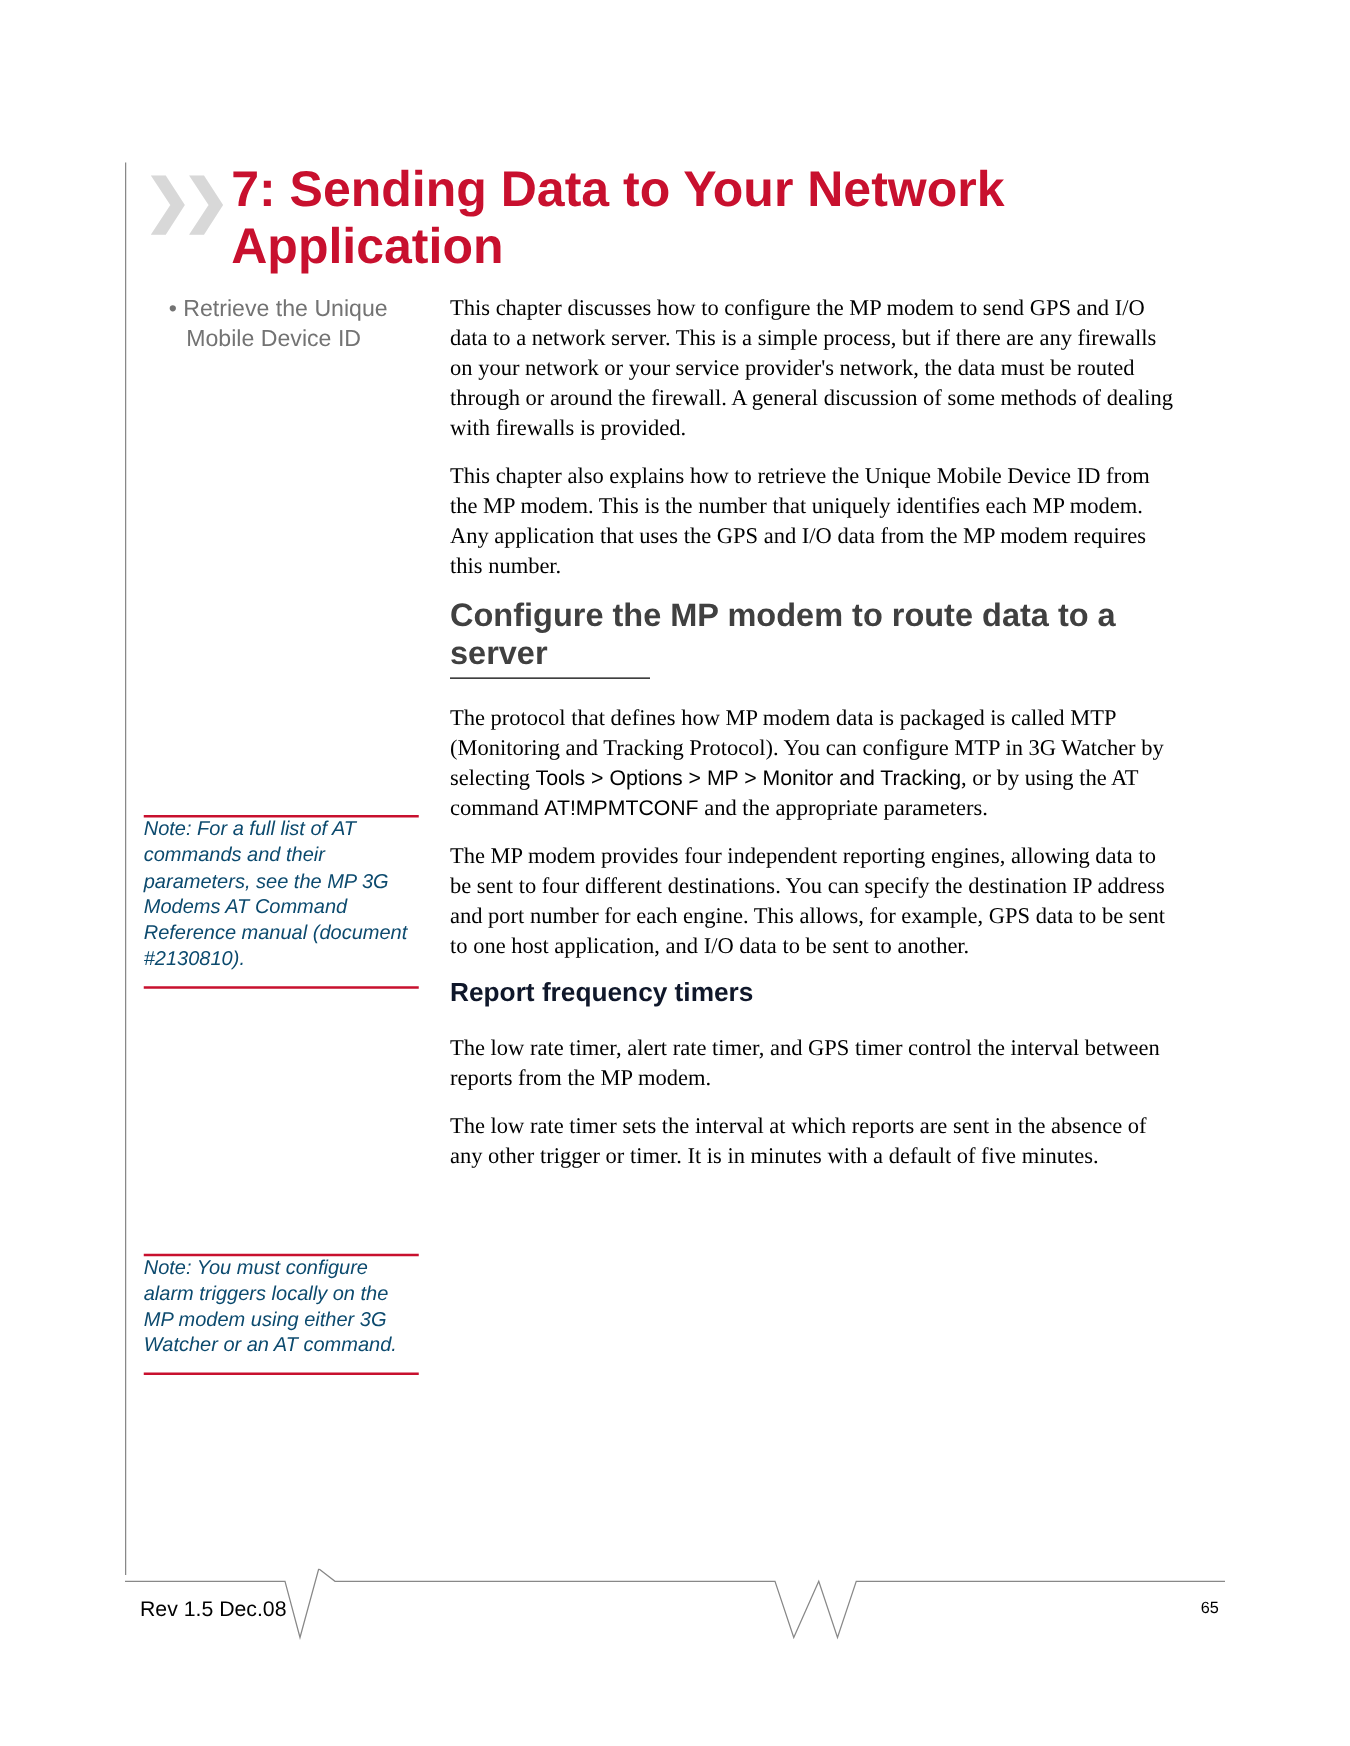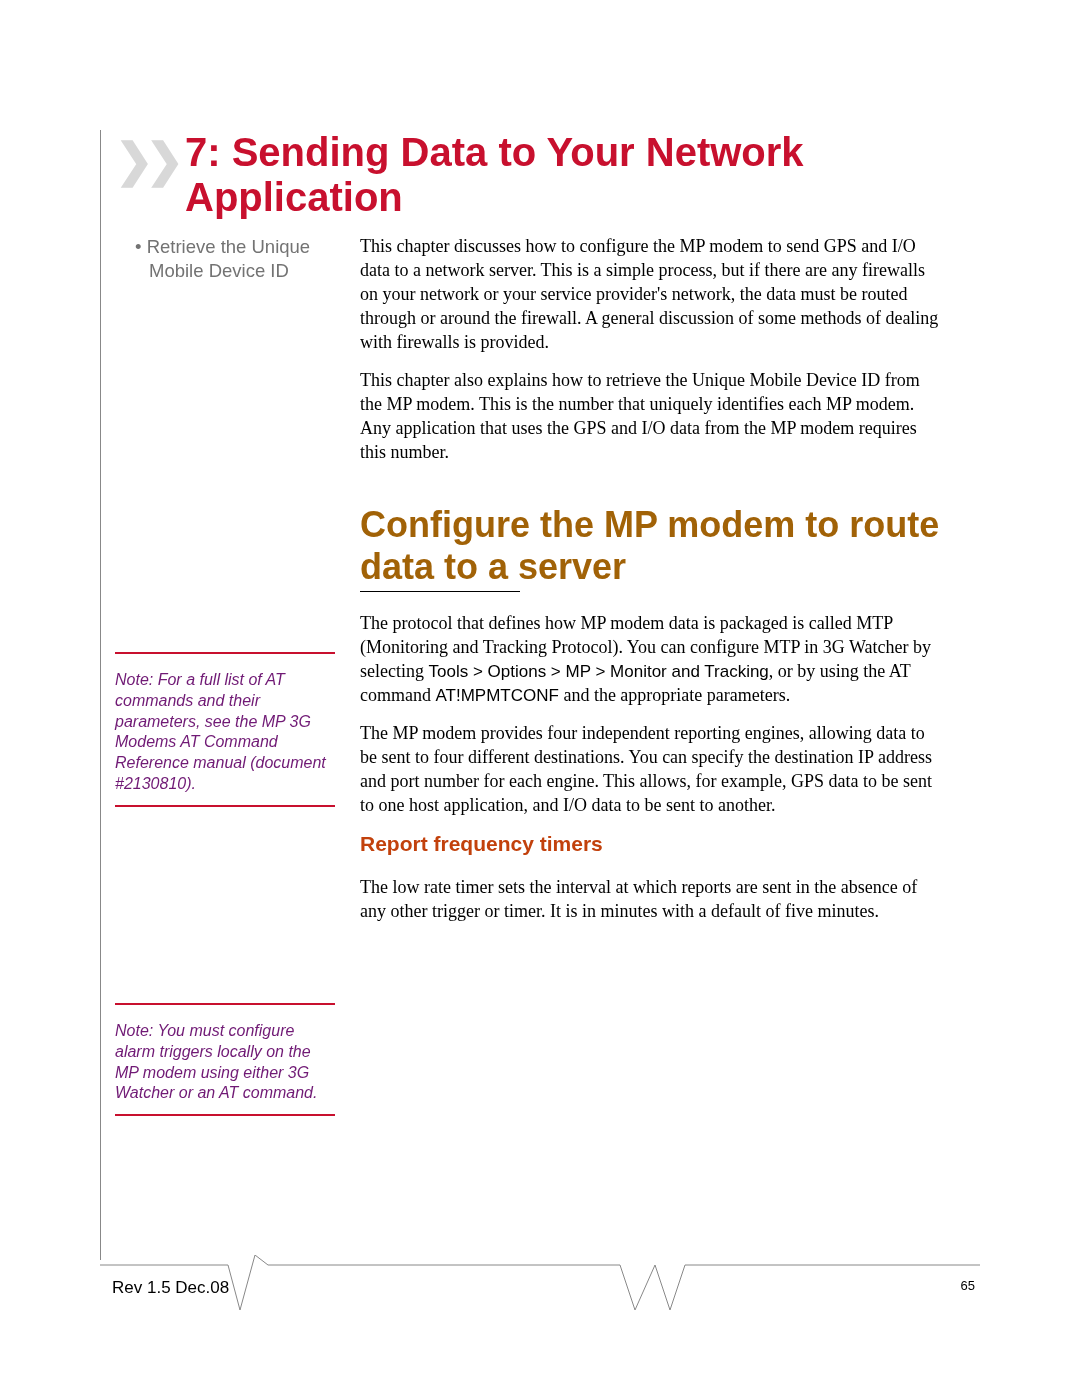--- a/index.html
+++ b/index.html
@@ -60,52 +60,52 @@
   .main-col p {
     font-size: 18px;
     line-height: 1.33;
     color: #000;
     margin-bottom: 14px;
     text-align: left;
   }
   .h2 {
     font-family: Arial, Helvetica, sans-serif;
     font-weight: 700;
-    font-size: 36px;
+    font-size: 26px;
     line-height: 1.15;
-    color: #a16207;
-    margin-top: 40px;
+    color: #404040;
+    margin-top: 14px;
     margin-bottom: 4px;
   }
   .h2rule {
     border: none;
     border-top: 1.5px solid #000;
     width: 160px;
     margin-bottom: 20px;
   }
   .h3 {
     font-family: Arial, Helvetica, sans-serif;
     font-weight: 700;
     font-size: 21px;
-    color: #c2410c;
+    color: #0f172a;
     margin-top: 14px;
     margin-bottom: 20px;
   }
   .note {
     position: absolute;
     left: 115px;
     width: 220px;
     font-family: Arial, Helvetica, sans-serif;
     font-style: italic;
     font-size: 16px;
     line-height: 1.3;
-    color: #701a75;
+    color: #0c4a6e;
     border-top: 2px solid #c8102e;
     border-bottom: 2px solid #c8102e;
-    padding: 16px 0 10px 0;
+    padding: 0 0 10px 0;
   }
   .note1 { top: 652px; }
   .note2 { top: 1003px; }
   .menupath { font-family: Arial, Helvetica, sans-serif; font-size: 17px; text-align: right; }
   .footer-left {
     position: absolute;
     left: 112px;
     top: 1278px;
     font-family: Arial, Helvetica, sans-serif;
     font-size: 17px;
@@ -156,20 +156,21 @@
 
   <h2 class="h2">Configure the MP modem to route data to a server</h2>
   <hr class="h2rule">
 
   <p>
     <span>The protocol that defines how MP modem data is packaged is called MTP (Monitoring and Tracking Protocol). You can configure MTP in 3G Watcher by selecting </span><span class="menupath">Tools &gt; Options &gt; MP &gt; Monitor and Tracking</span><span>, or by using the AT command </span><span class="menupath">AT!MPMTCONF</span><span> and the appropriate parameters.</span>
   </p>
   <p>The MP modem provides four independent reporting engines, allowing data to be sent to four different destinations. You can specify the destination IP address and port number for each engine. This allows, for example, GPS data to be sent to one host application, and I/O data to be sent to another.</p>
 
   <h3 class="h3">Report frequency timers</h3>
+  <p>The low rate timer, alert rate timer, and GPS timer control the interval between reports from the MP modem.</p>
   <p>The low rate timer sets the interval at which reports are sent in the absence of any other trigger or timer. It is in minutes with a default of five minutes.</p>
 </div>
 
 <div class="footer-left">Rev 1.5  Dec.08</div>
 <div class="footer-right">65</div>
 
 <svg class="ecg" viewBox="0 0 880 60" preserveAspectRatio="none">
   <path d="M0 10 L128 10 L140 55 L155 0 L168 10 L520 10 L535 55 L555 10 L570 55 L585 10 L880 10" fill="none" stroke="#888" stroke-width="1"></path>
 </svg>
 

